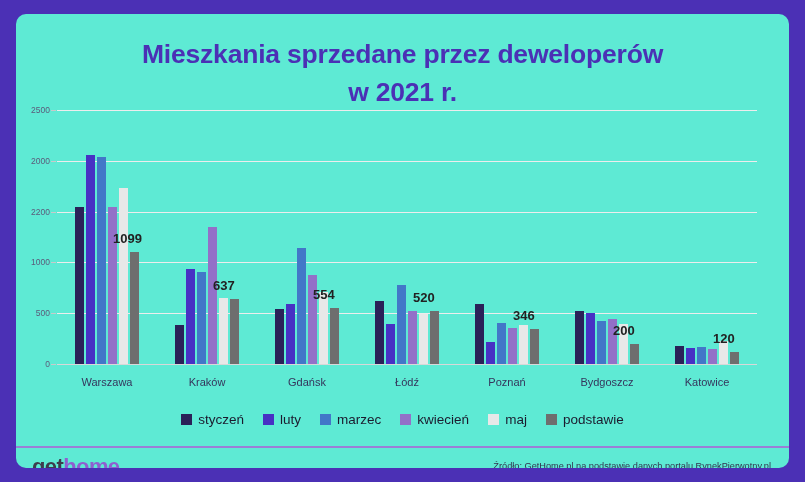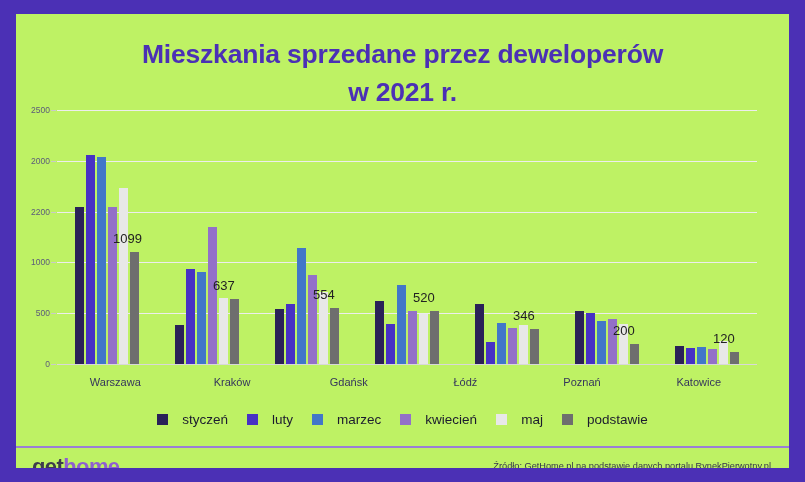--- a/index.html
+++ b/index.html
@@ -10,22 +10,23 @@
   }
   #frame {
     position: relative;
     width: 805px; height: 482px;
     background: #4B30B5;
     padding: 14px 16px;
   }
   #card {
     position: relative;
     width: 100%; height: 100%;
-    background: #bef264;
+    background: #5eead4;
     overflow: hidden;
+    border-radius: 10px;
   }
 
   
   #title {
     position: absolute;
     left: 0; right: 0; top: 22px;
     text-align: center;
     color: #4B30B5;
     font-size: 26.5px;
     font-weight: bold;
@@ -83,21 +84,21 @@
   }
   .bar {
     width: 9.5px;
     min-height: 0;
   }
   .datalabel {
     position: absolute;
     bottom: 0;
     left: 50%;
     font-size: 13px;
-    font-weight: normal;
+    font-weight: bold;
     color: #222222;
     white-space: nowrap;
     transform: translateX(6px);
   }
 
   
   #xaxis {
     position: absolute;
     left: 41px;
     top: 352px;
@@ -118,21 +119,21 @@
     left: 0; right: 0;
     top: 398px;
     display: flex;
     justify-content: center;
     align-items: center;
     gap: 19px;
   }
   .legend-item {
     display: flex;
     align-items: center;
-    gap: 14px;
+    gap: 6px;
   }
   .legend-swatch {
     width: 11px; height: 11px;
     display: inline-block;
   }
   .legend-label {
     font-size: 13.5px;
     color: #1b1b2e;
   }
 
@@ -267,20 +268,21 @@
           </div>
         </div>
     </div>
 
     <div id="xaxis">
         <div class="xlabel">Warszawa</div>
         <div class="xlabel">Kraków</div>
         <div class="xlabel">Gdańsk</div>
         <div class="xlabel">Łódź</div>
         <div class="xlabel">Poznań</div>
+        <div class="xlabel">Bydgoszcz</div>
         <div class="xlabel">Katowice</div>
       </div>
 
     <div id="legend">
         <div class="legend-item">
           <span class="legend-swatch" style="background: rgb(42, 33, 88);"></span>
           <span class="legend-label">styczeń</span>
         </div>
         <div class="legend-item">
           <span class="legend-swatch" style="background: rgb(71, 49, 196);"></span>

